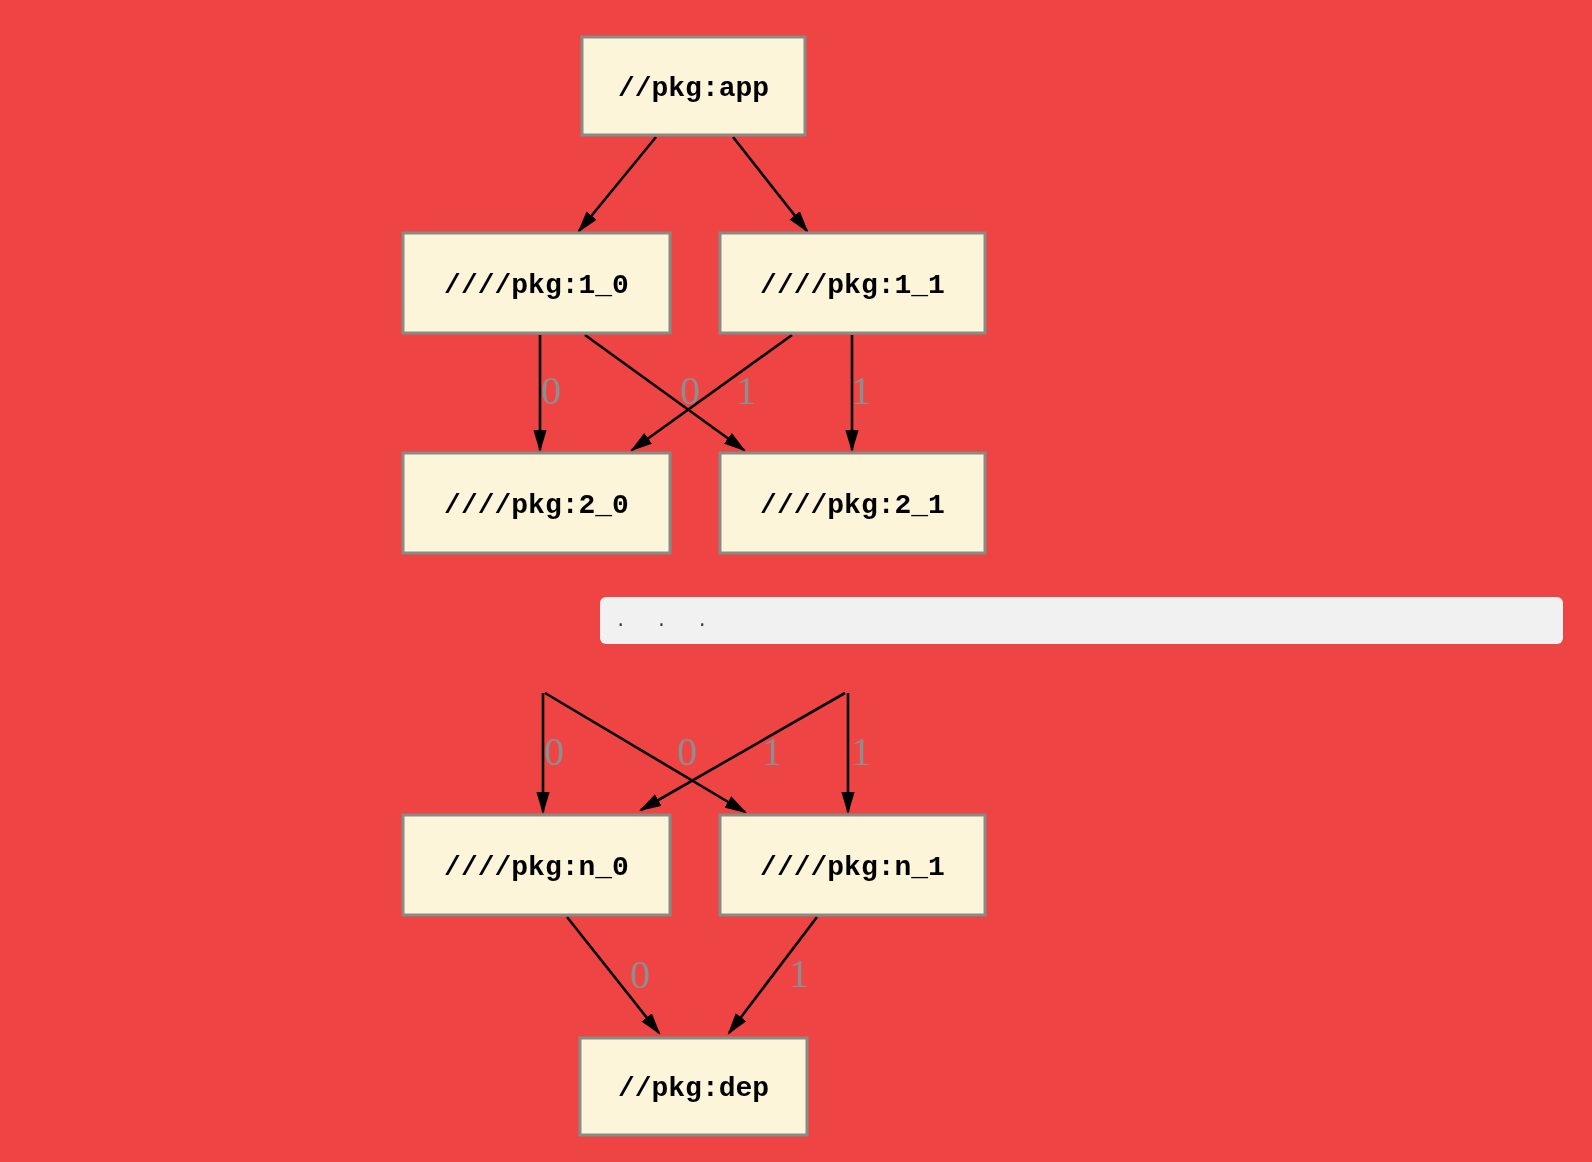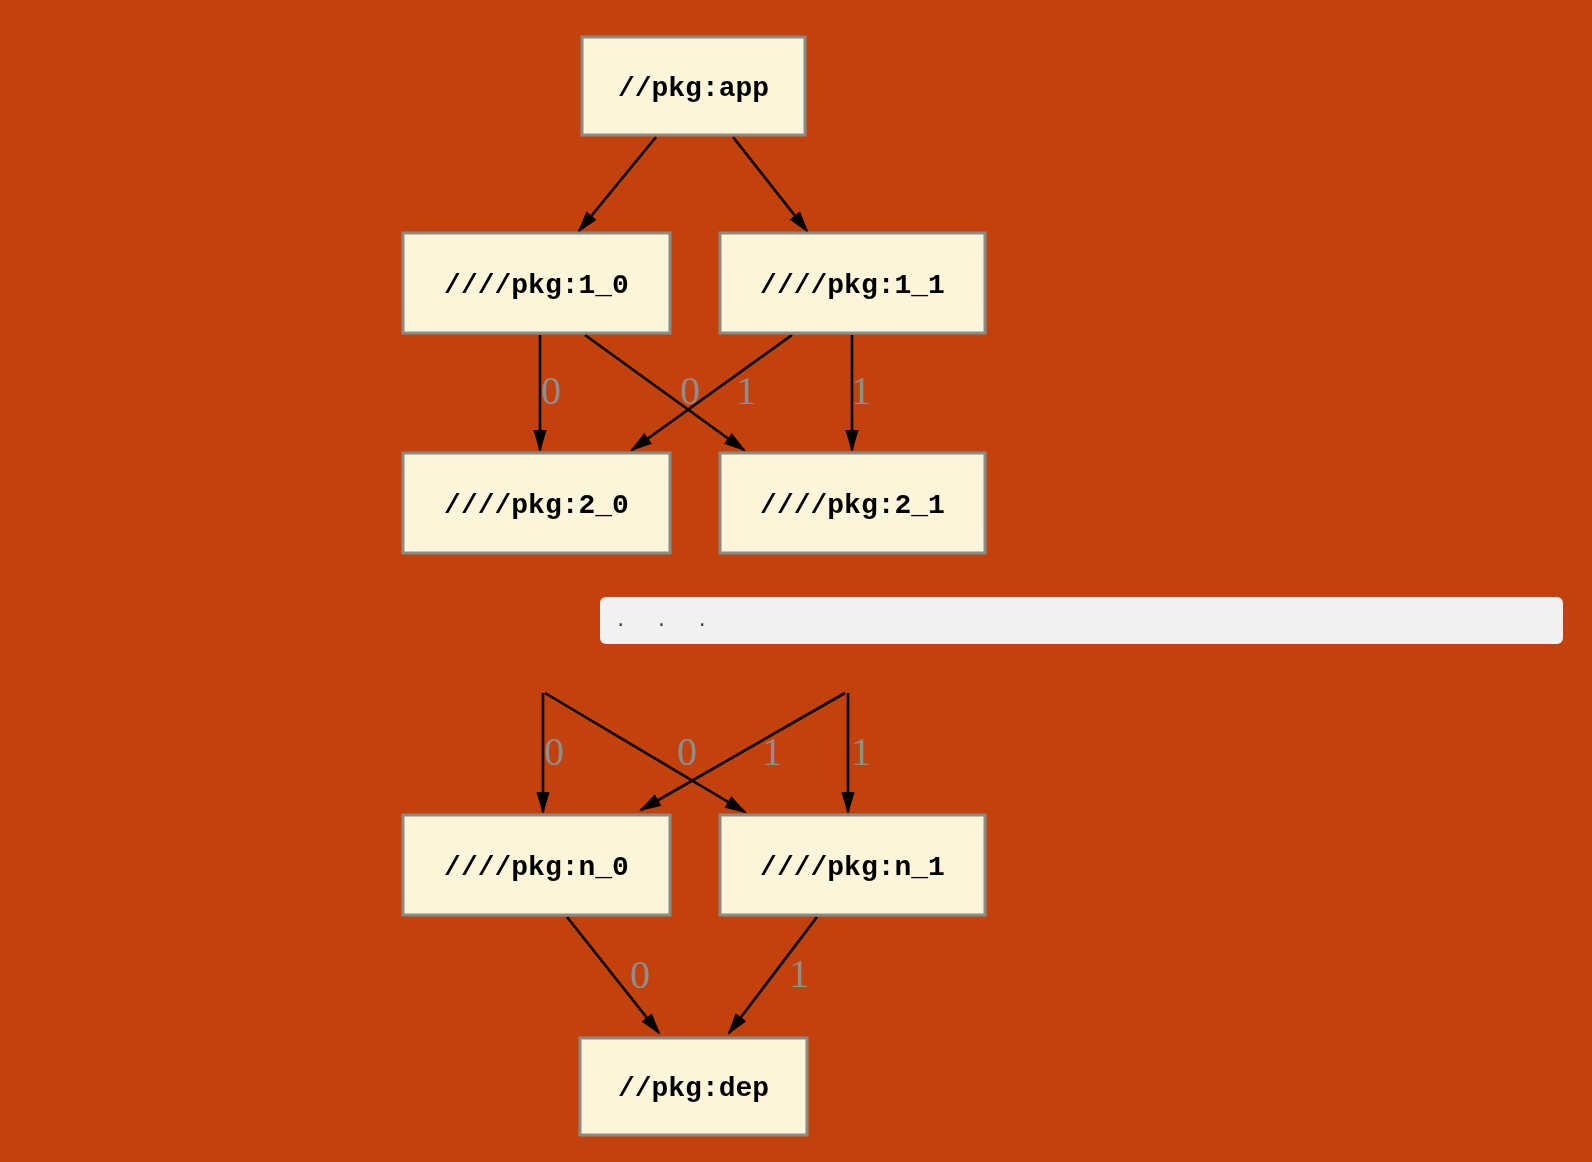--- a/index.html
+++ b/index.html
@@ -1,20 +1,20 @@
 <!DOCTYPE html>
 <html><head>
 <meta charset="utf-8">
 <style>
   html, body { margin: 0; padding: 0; background: #ffffff; }
   .canvas {
     position: relative;
     width: 1592px;
     height: 1162px;
-    background: #c2410c;
+    background: #ef4444;
     overflow: hidden;
     font-family: "Liberation Sans", sans-serif;
   }
   #graph-svg { position: absolute; left: 0; top: 0; }
   .node-rect { stroke-width: 3px; }
   .node-label {
     font-family: "Liberation Mono", "DejaVu Sans Mono", monospace;
     font-weight: bold;
     font-size: 28px;
   }

